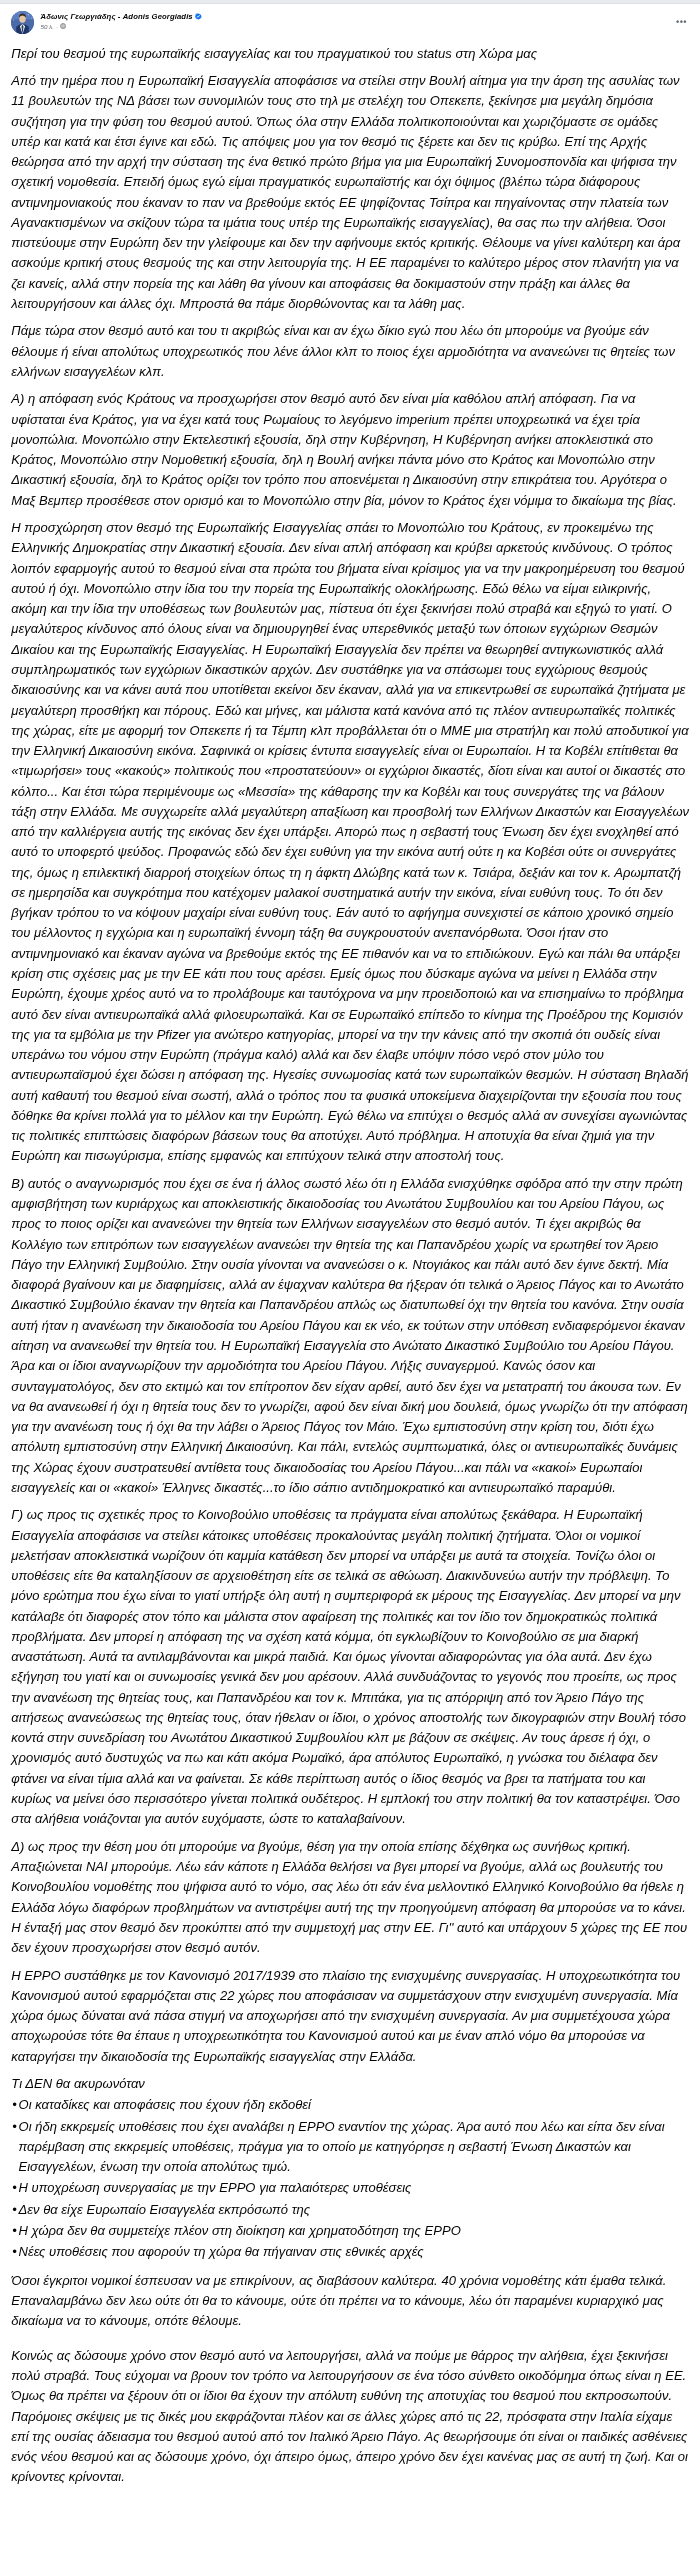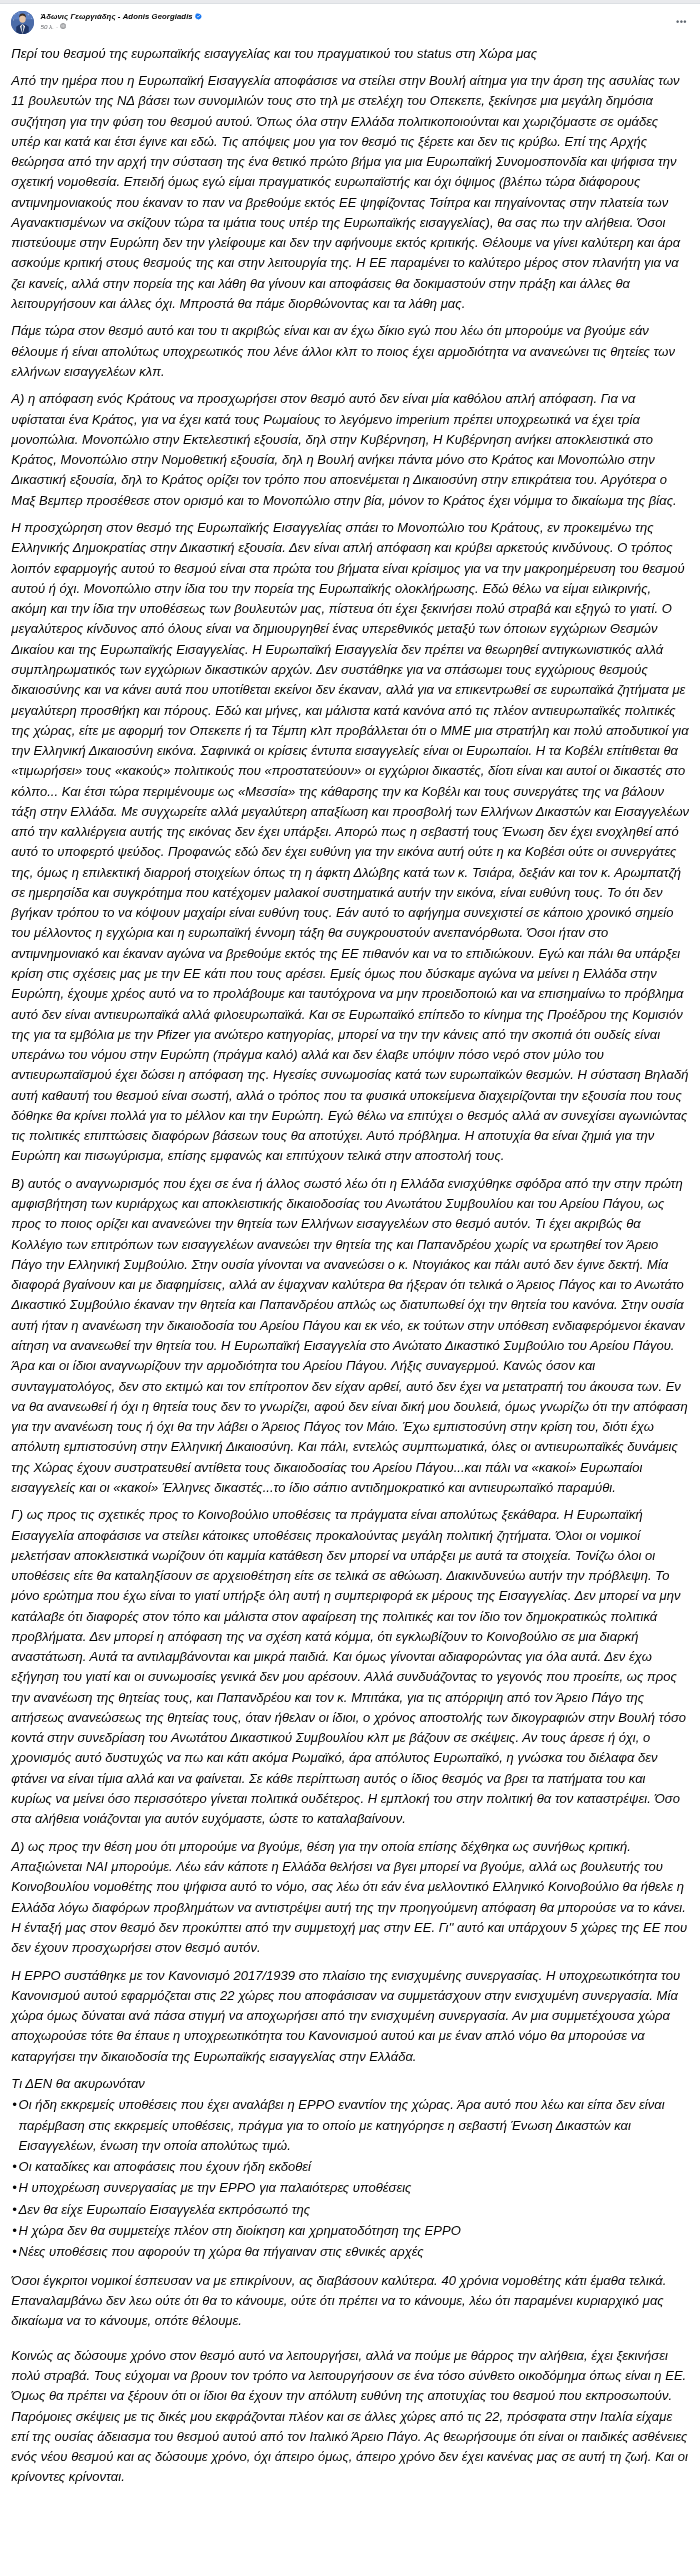--- a/index.html
+++ b/index.html
@@ -227,22 +227,22 @@
 
       <p>Γ) ως προς τις σχετικές προς το Κοινοβούλιο υποθέσεις τα πράγματα είναι απολύτως ξεκάθαρα. Η Ευρωπαϊκή Εισαγγελία αποφάσισε να στείλει κάτοικες υποθέσεις προκαλούντας μεγάλη πολιτική ζητήματα. Όλοι οι νομικοί μελετήσαν αποκλειστικά νωρίζουν ότι καμμία κατάθεση δεν μπορεί να υπάρξει με αυτά τα στοιχεία. Τονίζω όλοι οι υποθέσεις είτε θα καταληξίσουν σε αρχειοθέτηση είτε σε τελικά σε αθώωση. Διακινδυνεύω αυτήν την πρόβλεψη. Το μόνο ερώτημα που έχω είναι το γιατί υπήρξε όλη αυτή η συμπεριφορά εκ μέρους της Εισαγγελίας. Δεν μπορεί να μην κατάλαβε ότι διαφορές στον τόπο και μάλιστα στον αφαίρεση της πολιτικές και τον ίδιο τον δημοκρατικώς πολιτικά προβλήματα. Δεν μπορεί η απόφαση της να σχέση κατά κόμμα, ότι εγκλωβίζουν το Κοινοβούλιο σε μια διαρκή αναστάτωση. Αυτά τα αντιλαμβάνονται και μικρά παιδιά. Και όμως γίνονται αδιαφορώντας για όλα αυτά. Δεν έχω εξήγηση του γιατί και οι συνωμοσίες γενικά δεν μου αρέσουν. Αλλά συνδυάζοντας το γεγονός που προείπε, ως προς την ανανέωση της θητείας τους, και Παπανδρέου και τον κ. Μπιτάκα, για τις απόρριψη από τον Άρειο Πάγο της αιτήσεως ανανεώσεως της θητείας τους, όταν ήθελαν οι ίδιοι, ο χρόνος αποστολής των δικογραφιών στην Βουλή τόσο κοντά στην συνεδρίαση του Ανωτάτου Δικαστικού Συμβουλίου κλπ με βάζουν σε σκέψεις. Αν τους άρεσε ή όχι, ο χρονισμός αυτό δυστυχώς να πω και κάτι ακόμα Ρωμαϊκό, άρα απόλυτος Ευρωπαϊκό, η γνώσκα του διέλαφα δεν φτάνει να είναι τίμια αλλά και να φαίνεται. Σε κάθε περίπτωση αυτός ο ίδιος θεσμός να βρει τα πατήματα του και κυρίως να μείνει όσο περισσότερο γίνεται πολιτικά ουδέτερος. Η εμπλοκή του στην πολιτική θα τον καταστρέψει. Όσο στα αλήθεια νοιάζονται για αυτόν ευχόμαστε, ώστε το καταλαβαίνουν.</p>
 
       <p>Δ) ως προς την θέση μου ότι μπορούμε να βγούμε, θέση για την οποία επίσης δέχθηκα ως συνήθως κριτική. Απαξιώνεται ΝΑΙ μπορούμε. Λέω εάν κάποτε η Ελλάδα θελήσει να βγει μπορεί να βγούμε, αλλά ως βουλευτής του Κοινοβουλίου νομοθέτης που ψήφισα αυτό το νόμο, σας λέω ότι εάν ένα μελλοντικό Ελληνικό Κοινοβούλιο θα ήθελε η Ελλάδα λόγω διαφόρων προβλημάτων να αντιστρέψει αυτή της την προηγούμενη απόφαση θα μπορούσε να το κάνει. Η ένταξή μας στον θεσμό δεν προκύπτει από την συμμετοχή μας στην ΕΕ. Γι'' αυτό και υπάρχουν 5 χώρες της ΕΕ που δεν έχουν προσχωρήσει στον θεσμό αυτόν.</p>
 
       <p>Η EPPO συστάθηκε με τον Κανονισμό 2017/1939 στο πλαίσιο της ενισχυμένης συνεργασίας. Η υποχρεωτικότητα του Κανονισμού αυτού εφαρμόζεται στις 22 χώρες που αποφάσισαν να συμμετάσχουν στην ενισχυμένη συνεργασία. Μία χώρα όμως δύναται ανά πάσα στιγμή να αποχωρήσει από την ενισχυμένη συνεργασία. Αν μια συμμετέχουσα χώρα αποχωρούσε τότε θα έπαυε η υποχρεωτικότητα του Κανονισμού αυτού και με έναν απλό νόμο θα μπορούσε να καταργήσει την δικαιοδοσία της Ευρωπαϊκής εισαγγελίας στην Ελλάδα.</p>
 
       <p class="heading">Τι ΔΕΝ θα ακυρωνόταν</p>
 
       <ul class="bullets">
+        <li>Οι καταδίκες και αποφάσεις που έχουν ήδη εκδοθεί</li>
         <li>Οι ήδη εκκρεμείς υποθέσεις που έχει αναλάβει η EPPO εναντίον της χώρας. Άρα αυτό που λέω και είπα δεν είναι παρέμβαση στις εκκρεμείς υποθέσεις, πράγμα για το οποίο με κατηγόρησε η σεβαστή Ένωση Δικαστών και Εισαγγελέων, ένωση την οποία απολύτως τιμώ.</li>
-        <li>Οι καταδίκες και αποφάσεις που έχουν ήδη εκδοθεί</li>
         <li>Η υποχρέωση συνεργασίας με την EPPO για παλαιότερες υποθέσεις</li>
       </ul>
 
 
       <ul class="bullets">
         <li>Δεν θα είχε Ευρωπαίο Εισαγγελέα εκπρόσωπό της</li>
         <li>Η χώρα δεν θα συμμετείχε πλέον στη διοίκηση και χρηματοδότηση της EPPO</li>
         <li>Νέες υποθέσεις που αφορούν τη χώρα θα πήγαιναν στις εθνικές αρχές</li>
       </ul>
 

